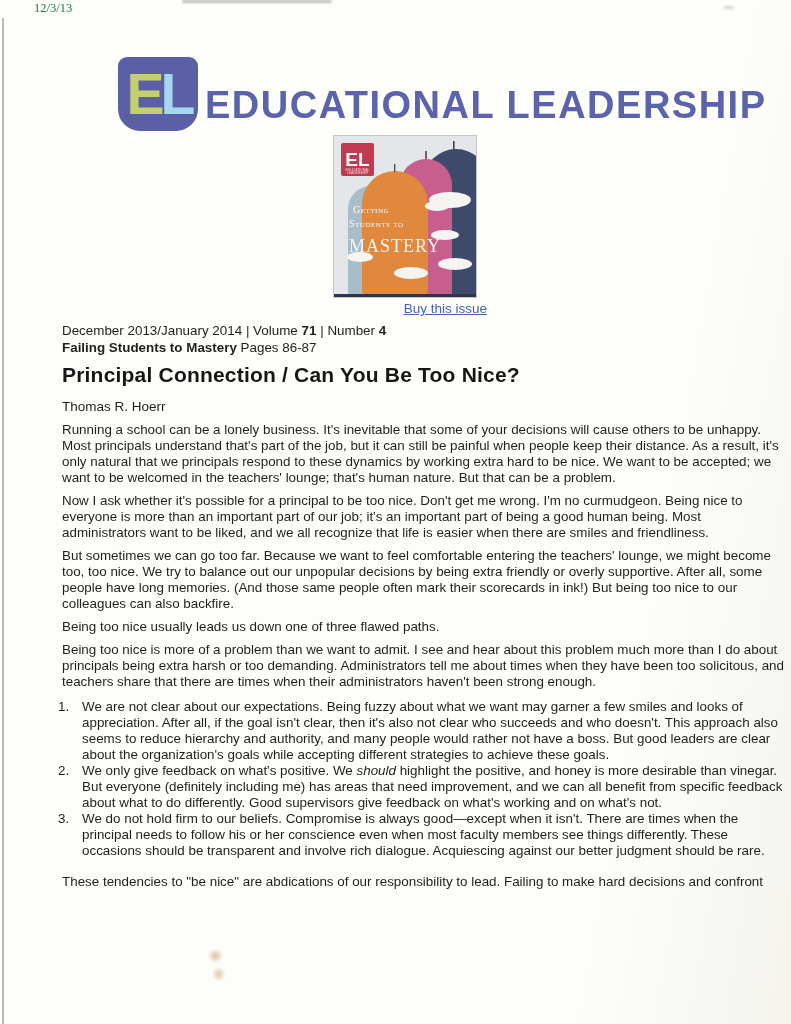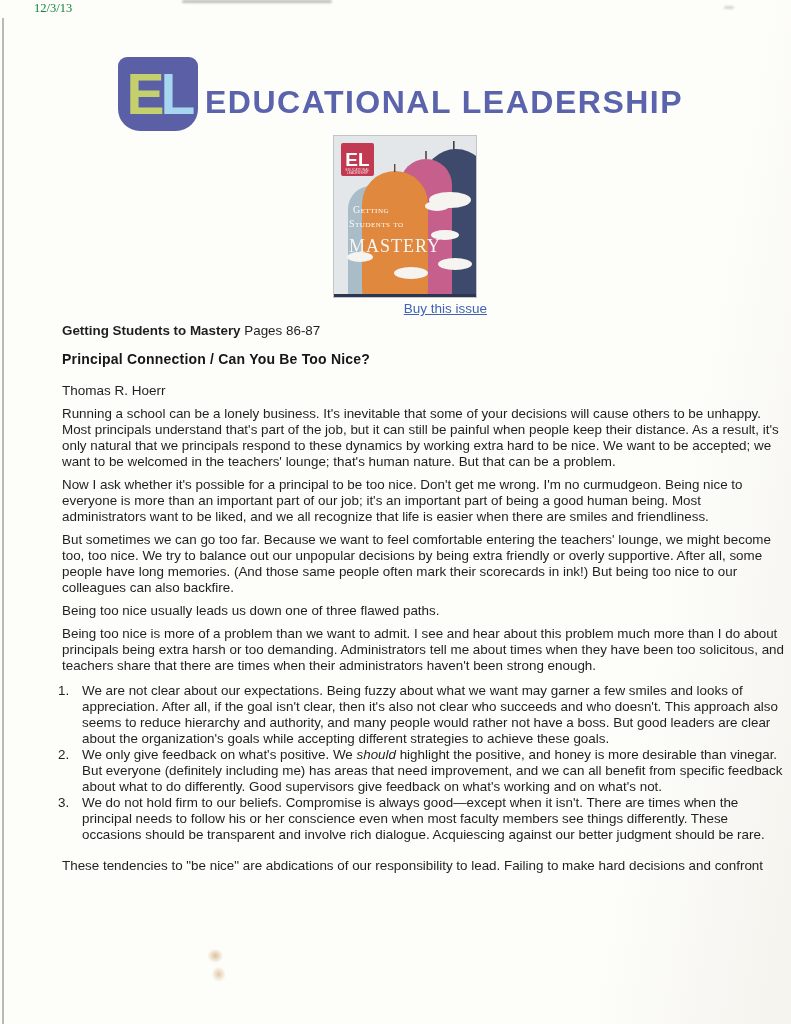--- a/index.html
+++ b/index.html
@@ -31,35 +31,35 @@
     font-family: "Liberation Serif", serif; font-size: 12.5px; color: #15803d; }
 
   .el-logo { position: absolute; left: 118px; top: 57px; width: 80px; height: 74px;
     background: #5b5fa6; border-radius: 9px 9px 22px 22px;
     display: flex; align-items: center; justify-content: center; }
   .el-logo span { font-weight: bold; font-size: 57px; line-height: 1; letter-spacing: -6px; }
   .logo-e { color: #c3d06c; margin-right: 2px; }
   .logo-l { color: #a7d6f1; }
 
   .brand-title { position: absolute; left: 205px; top: 84px;
-    font-size: 32px; font-weight: bold; letter-spacing: 1.5px; color: #5a63ab;
+    font-size: 38px; font-weight: bold; letter-spacing: 1.5px; color: #5a63ab;
     white-space: nowrap; }
 
   
   .magazine-cover { position: absolute; left: 333px; top: 135px; width: 144px; height: 163px;
     border: 1px solid #c4c6c6; }
   .buy-link { position: absolute; left: 323px; top: 301px; width: 164px; text-align: right;
     font-size: 13.5px; color: #3f63b5; text-decoration: underline; cursor: pointer; }
 
   
   .article { position: absolute; left: 62px; top: 323px; width: 723px;
     font-size: 13.4px; line-height: 16px; }
   .issue-line { line-height: 16.5px; }
   .issue-line b { font-weight: bold; }
-  .article-title { font-size: 14px; font-weight: bold; color: #161616;
+  .article-title { font-size: 21px; font-weight: bold; color: #161616;
     margin-top: 11px; margin-bottom: 16px; letter-spacing: .2px; }
   .article-author { font-size: 13.5px; margin-bottom: 7px; }
   .article p { margin-bottom: 7px; }
   .numbered-list { margin-top: 9px; margin-left: -4px; margin-bottom: 0; }
   .li { display: flex; }
   .li-num { flex: 0 0 24px; }
   .li-text { flex: 1; }
   .closing { margin-top: 15px; }
   em { font-style: italic; }
 
@@ -110,21 +110,30 @@
       <text x="23.5" y="34.5" text-anchor="middle" font-family="Liberation Sans, sans-serif" font-size="3.4" fill="#f2d8d8">EDUCATIONAL</text>
       <text x="23.5" y="38.3" text-anchor="middle" font-family="Liberation Sans, sans-serif" font-size="3.4" fill="#f2d8d8">LEADERSHIP</text>
     </g>
     <rect x="0" y="158" width="142" height="3" fill="#2e3550"></rect>
   </svg>
 </div>
 <div class="buy-link">Buy this issue</div>
 
 <div class="article">
   <div class="issue-line">
-    <b>Getting Students to Mastery</b>
+    <span>December 2013/January 2014</span>
+    <span>|</span>
+    <span>Volume</span>
+    <b>71</b>
+    <span>|</span>
+    <span>Number</span>
+    <b>4</b>
+  </div>
+  <div class="issue-line">
+    <b>Failing Students to Mastery</b>
     <span>Pages 86-87</span>
   </div>
 
   <h1 class="article-title">Principal Connection / Can You Be Too Nice?</h1>
   <div class="article-author">Thomas R. Hoerr</div>
 
   <p>Running a school can be a lonely business. It's inevitable that some of your decisions will cause others to be unhappy. Most principals understand that's part of the job, but it can still be painful when people keep their distance. As a result, it's only natural that we principals respond to these dynamics by working extra hard to be nice. We want to be accepted; we want to be welcomed in the teachers' lounge; that's human nature. But that can be a problem.</p>
   <p>Now I ask whether it's possible for a principal to be too nice. Don't get me wrong. I'm no curmudgeon. Being nice to everyone is more than an important part of our job; it's an important part of being a good human being. Most administrators want to be liked, and we all recognize that life is easier when there are smiles and friendliness.</p>
   <p>But sometimes we can go too far. Because we want to feel comfortable entering the teachers' lounge, we might become too, too nice. We try to balance out our unpopular decisions by being extra friendly or overly supportive. After all, some people have long memories. (And those same people often mark their scorecards in ink!) But being too nice to our colleagues can also backfire.</p>
   <p>Being too nice usually leads us down one of three flawed paths.</p>

